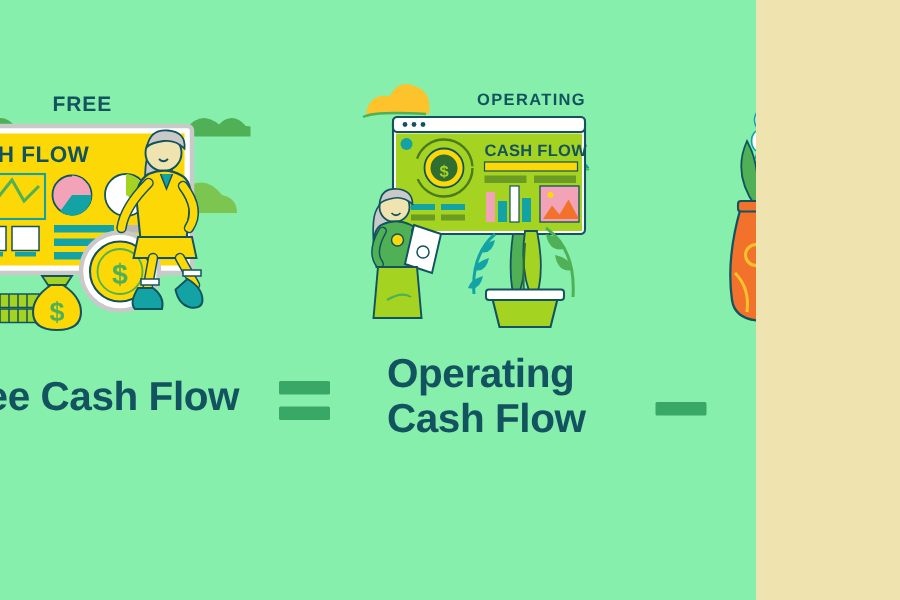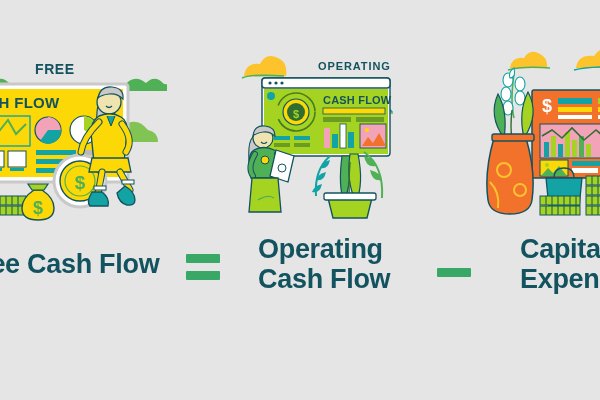--- a/index.html
+++ b/index.html
@@ -8,23 +8,23 @@
   }
   body {
     width: 600px;
     height: 400px;
     overflow: hidden;
     background: #efe3b0;
     font-family: "Liberation Sans", sans-serif;
   }
   #stage {
     position: relative;
-    width: 600px;
+    width: 504px;
     height: 400px;
-    background: #e5e5e5;
+    background: #86efac;
     overflow: hidden;
   }
   .illus {
     position: absolute;
     top: 50px;
     height: 175px;
   }
   #illus-free      { left: -38px; width: 205px; }
   #illus-operating { left: 238px; width: 155px; }
   #illus-capex     { left: 478px; width: 160px; }

